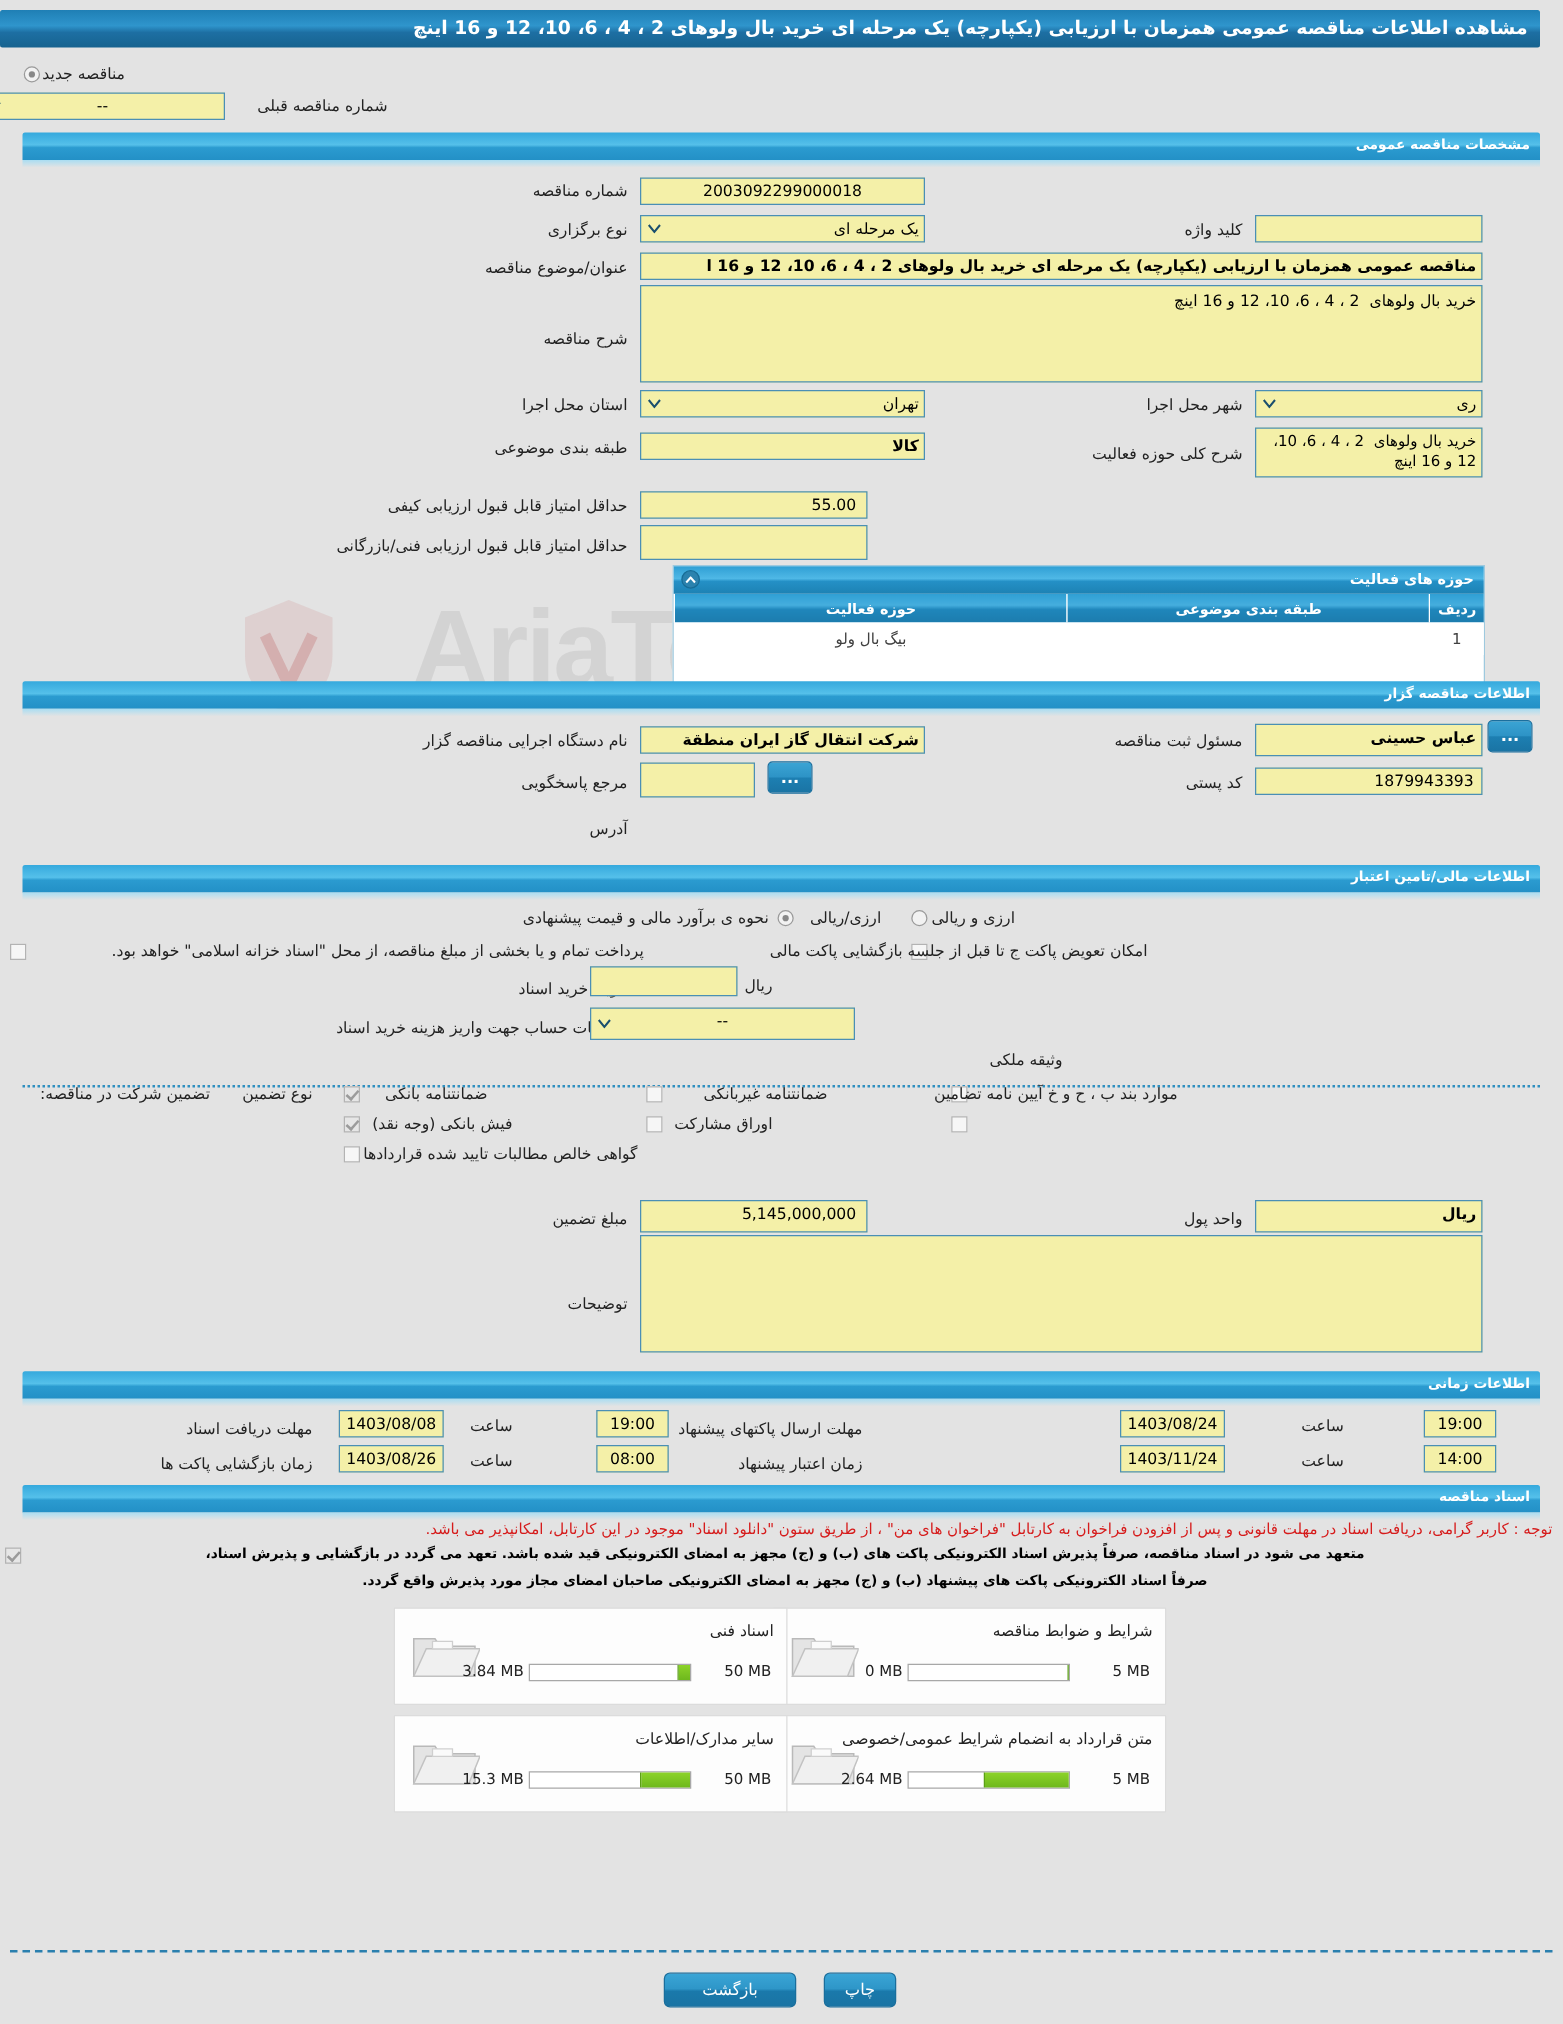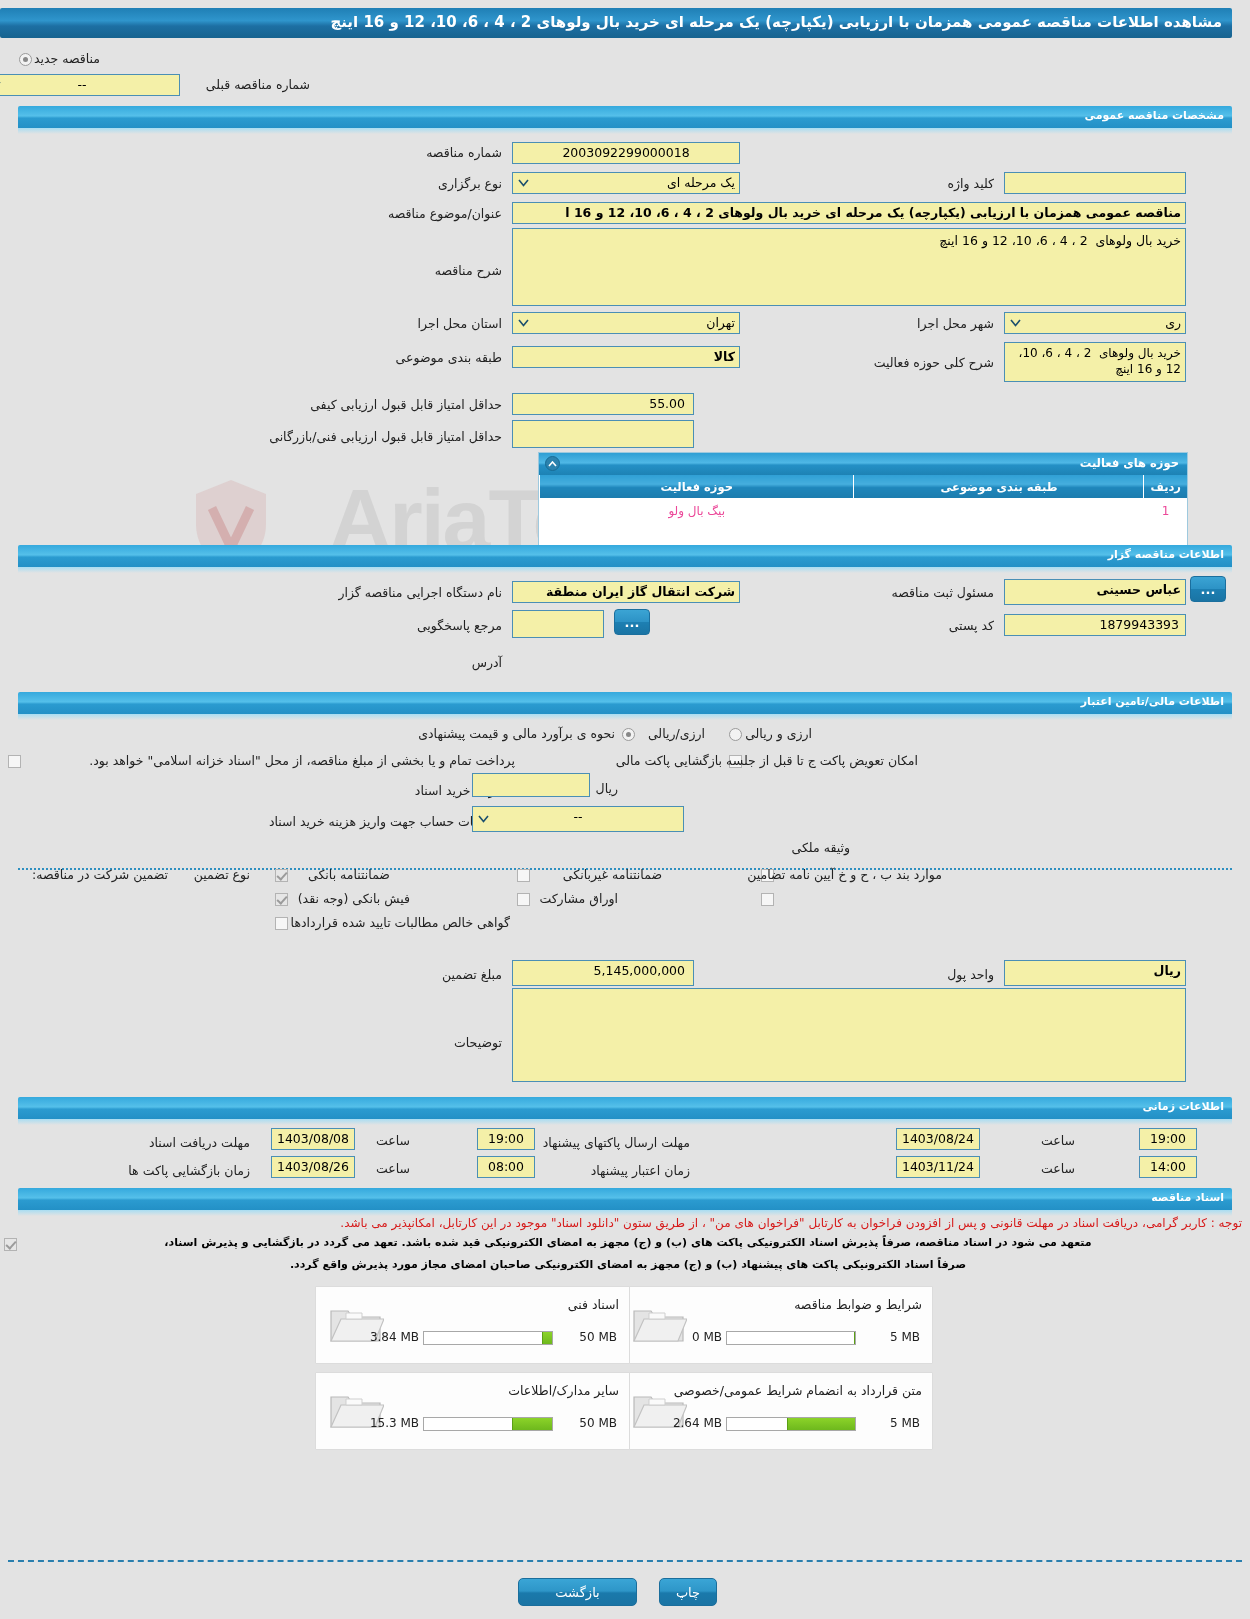--- a/index.html
+++ b/index.html
@@ -196,21 +196,21 @@
     font-weight: bold;
     height: 23px;
     border-left: 1px solid #fff;
     padding: 0 6px;
   }
   .tbl td {
     font-size: 12px;
     height: 26px;
     background: #fff;
     padding: 0 6px;
-    color: #ec4899;
+    color: #404040;
   }
   .tbl td.idx { text-align: center; width: 42px; }
   .tbl td.mid { text-align: center; }
   .tbl td.act { text-align: center; }
 
   
   .dotted {
     position: absolute;
     right: 18px; width: 1214px;
     border-top: 2px dotted #2e8fc0;
@@ -574,16 +574,16 @@
     <div class="used">15.3 MB</div>
     <div class="bar-wrap">
       <div class="bar-fill" style="width:31%;"></div>
     </div>
     <div class="cap">50 MB</div>
   </div>
 
 
   <div class="dashed" style="top:1560px;"></div>
 
-  <div class="btn" style="top:1578px; right:613px; width:119px;">بازگشت</div>
+  <div class="btn" style="top:1578px; right:613px; width:106px;">بازگشت</div>
   <div class="btn" style="top:1578px; right:533px; width:58px;">چاپ</div>
 
 </div>
 
 </body></html>

